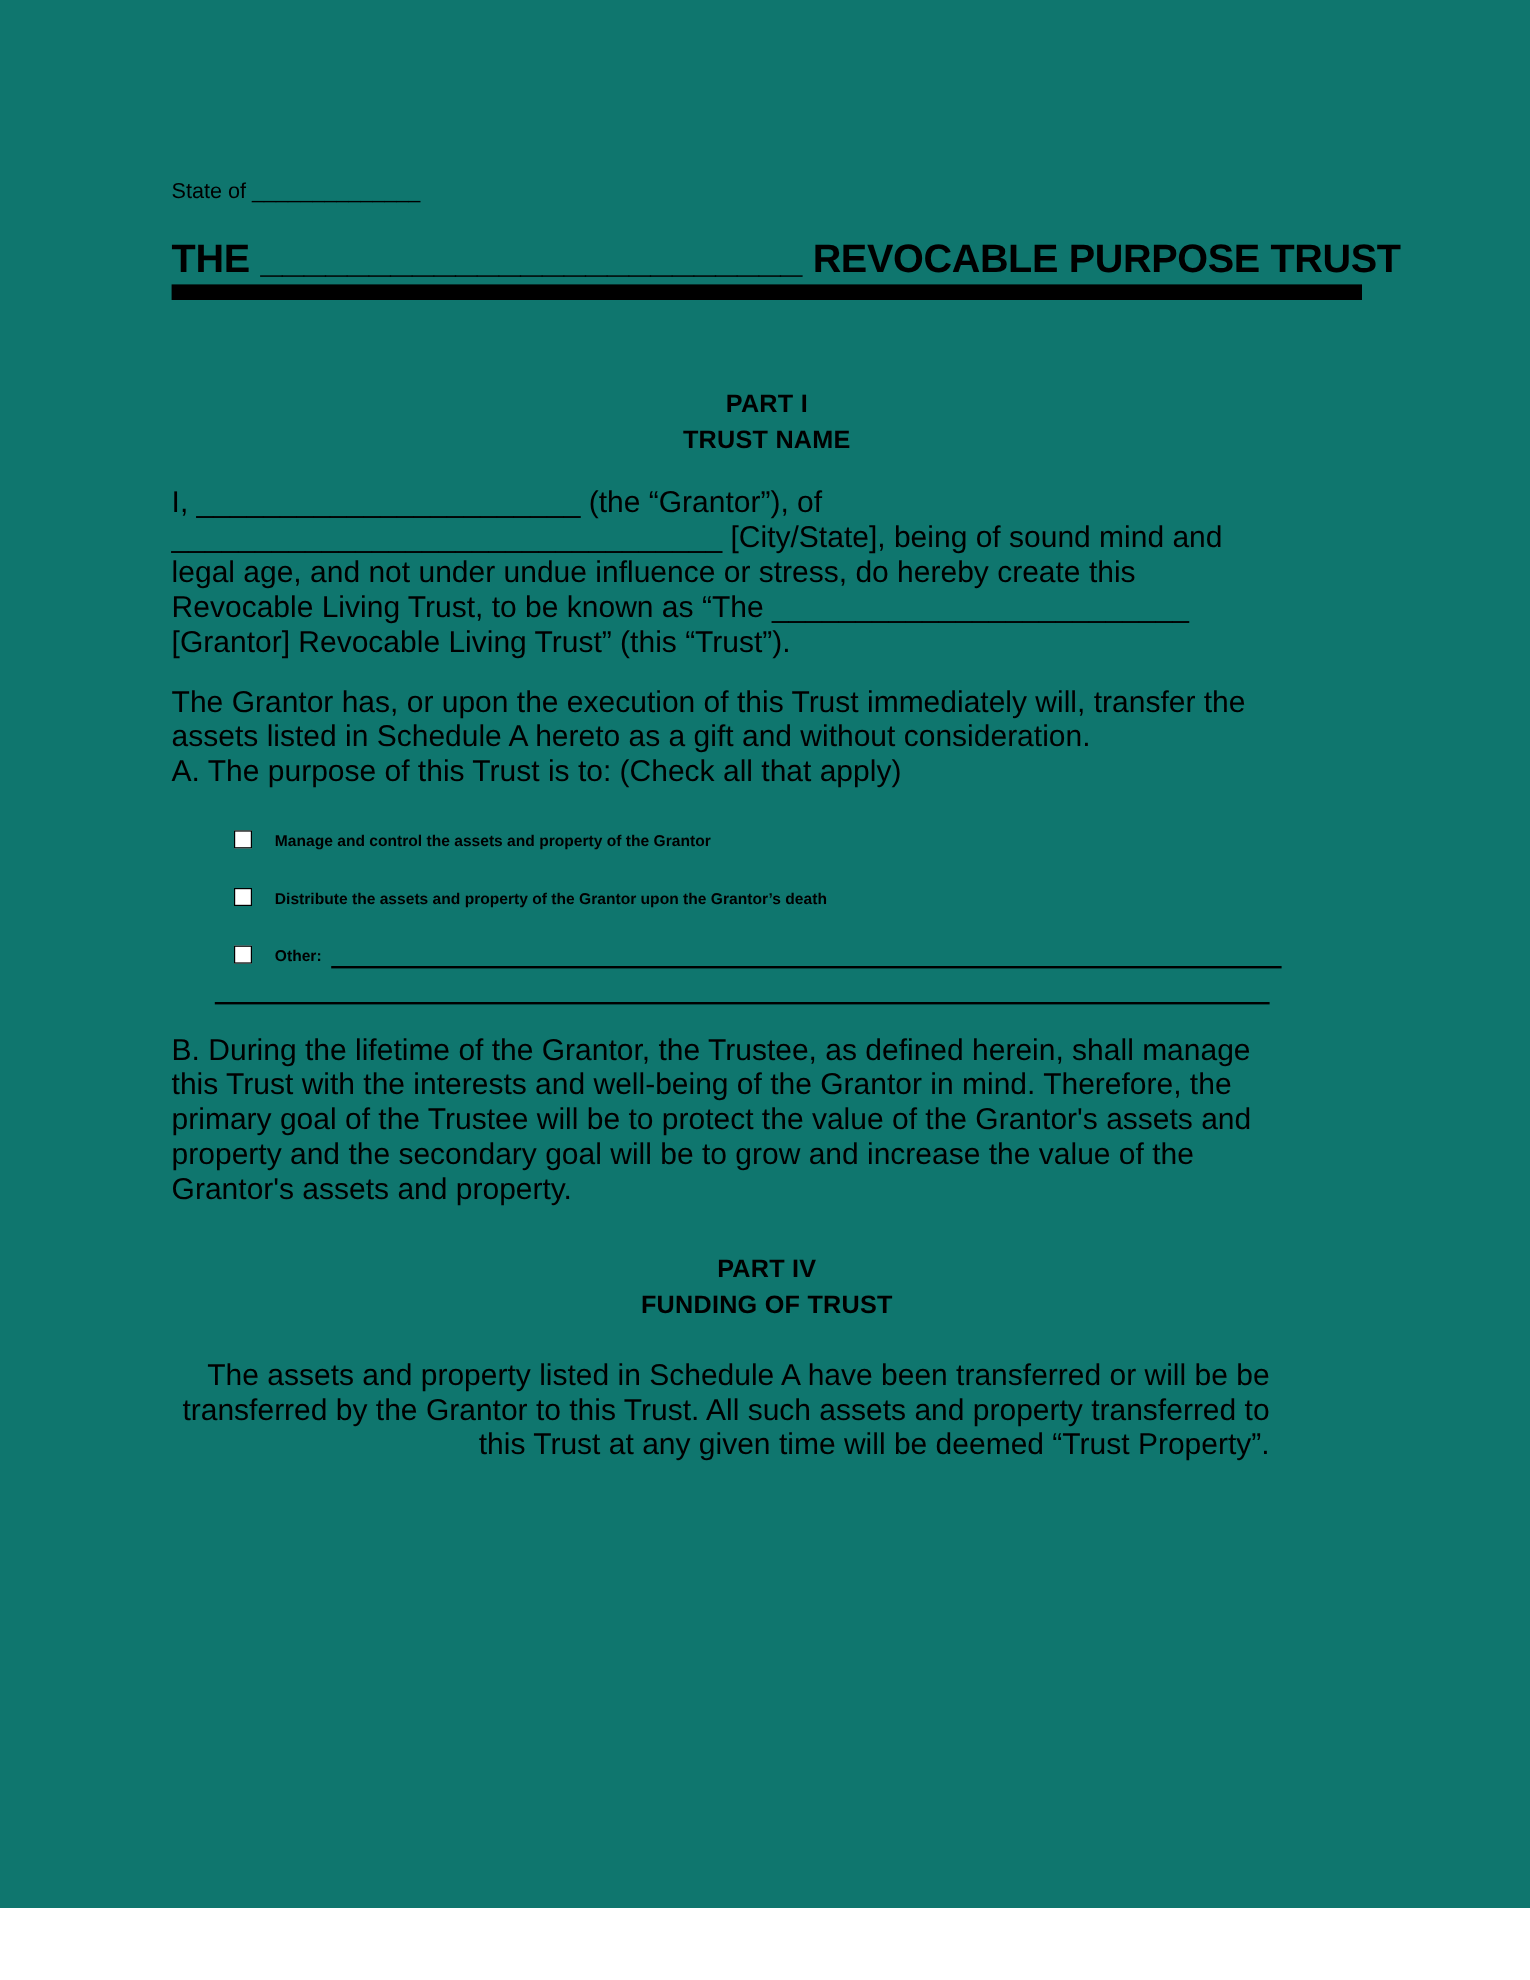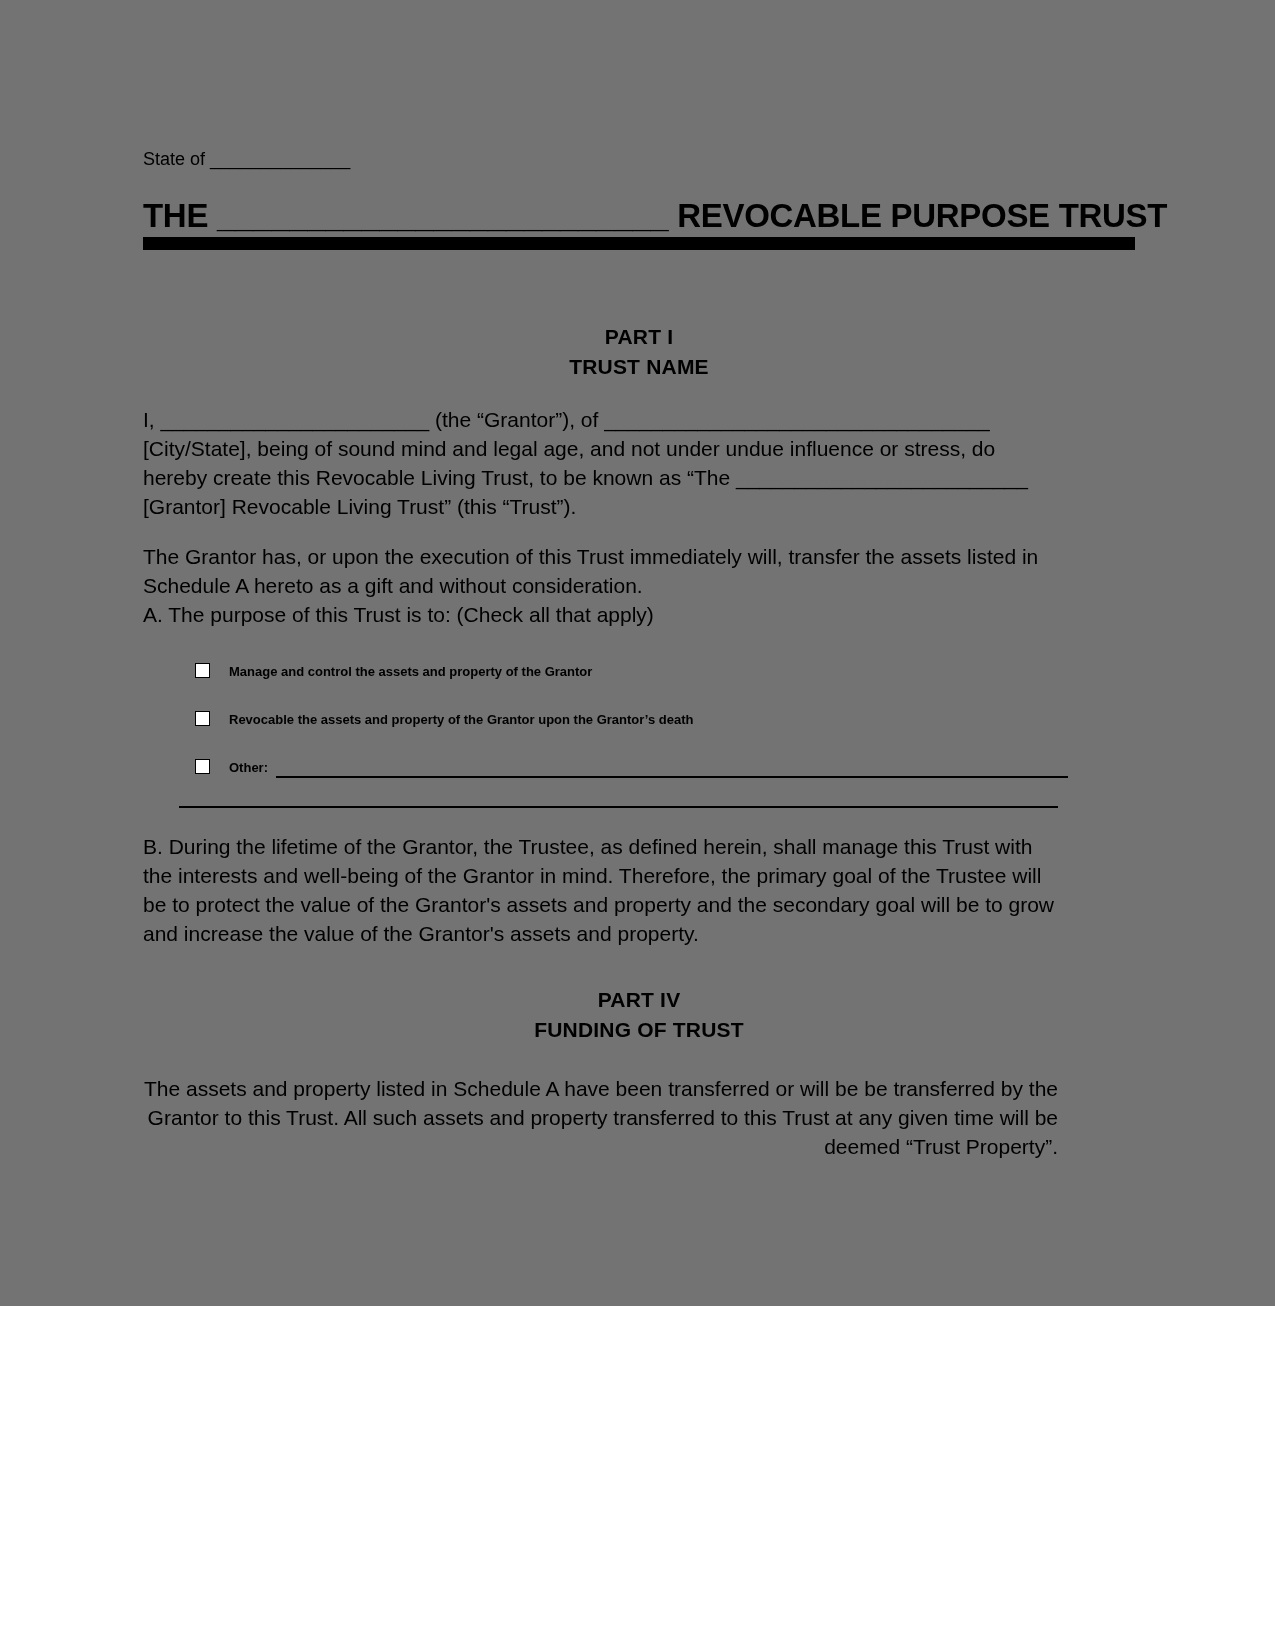--- a/index.html
+++ b/index.html
@@ -1,40 +1,40 @@
 <!DOCTYPE html>
 <html><head>
 <meta charset="utf-8">
 <style>
   html,body{margin:0;padding:0;background:#ffffff;}
   .page{
     position:relative;
-    width:1275px;height:1306px;
-    background:#737373;color:#000000;
+    width:1275px;height:1590px;
+    background:#0f766e;color:#000000;
     font-family:"Liberation Sans", sans-serif;
     box-sizing:border-box;
     padding:148px 140px 16px 143px;
     overflow:hidden;
   }
   .state-line{font-size:18px;line-height:22px;margin:0;white-space:nowrap;}
   .doc-title{
     font-size:33px;line-height:40px;font-weight:bold;
     margin:26px 0 0 0;white-space:nowrap;letter-spacing:-0.3px;
   }
   .title-rule{height:13px;background:#000;margin-top:1px;width:992px;}
   .part-heading{
     width:992px;text-align:center;font-weight:bold;
     font-size:21px;line-height:30px;letter-spacing:0.2px;
   }
   .h-p1{margin-top:72px;}
   .h-p2{margin-top:75px;}
   .h-p3{margin-top:72px;}
   .h-p4{margin-top:37px;}
   .body-text{
-    width:915px;font-size:21px;line-height:29px;margin:0;
+    width:915px;font-size:25px;line-height:29px;margin:0;
   }
   .para1{margin-top:23px;}
   .para2{margin-top:21px;}
   .paraA{}
   .paraB{margin-top:24px;}
   .para4{margin-top:29px;text-align:right;}
   .check-row{
     width:873px;margin-left:52px;
     display:flex;align-items:flex-start;
     font-size:13px;line-height:29px;font-weight:bold;
@@ -78,21 +78,21 @@
   <p class="body-text para2">The Grantor has, or upon the execution of this Trust immediately will, transfer the assets listed in Schedule A hereto as a gift and without consideration.</p>
 
   <p class="body-text paraA">A. The purpose of this Trust is to: (Check all that apply)</p>
 
   <div class="check-row cr1">
     <span class="checkbox"></span>
     <span class="check-label">Manage and control the assets and property of the Grantor</span>
   </div>
   <div class="check-row cr2">
     <span class="checkbox"></span>
-    <span class="check-label">Revocable the assets and property of the Grantor upon the Grantor’s death</span>
+    <span class="check-label">Distribute the assets and property of the Grantor upon the Grantor’s death</span>
   </div>
   <div class="check-row cr3">
     <span class="checkbox"></span>
     <span class="check-label">Other:</span>
     <span class="fill-line"></span>
   </div>
   <div class="cont-line"></div>
 
   <p class="body-text paraB">B. During the lifetime of the Grantor, the Trustee, as defined herein, shall manage this Trust with the interests and well-being of the Grantor in mind. Therefore, the primary goal of the Trustee will be to protect the value of the Grantor's assets and property and the secondary goal will be to grow and increase the value of the Grantor's assets and property.</p>
 

